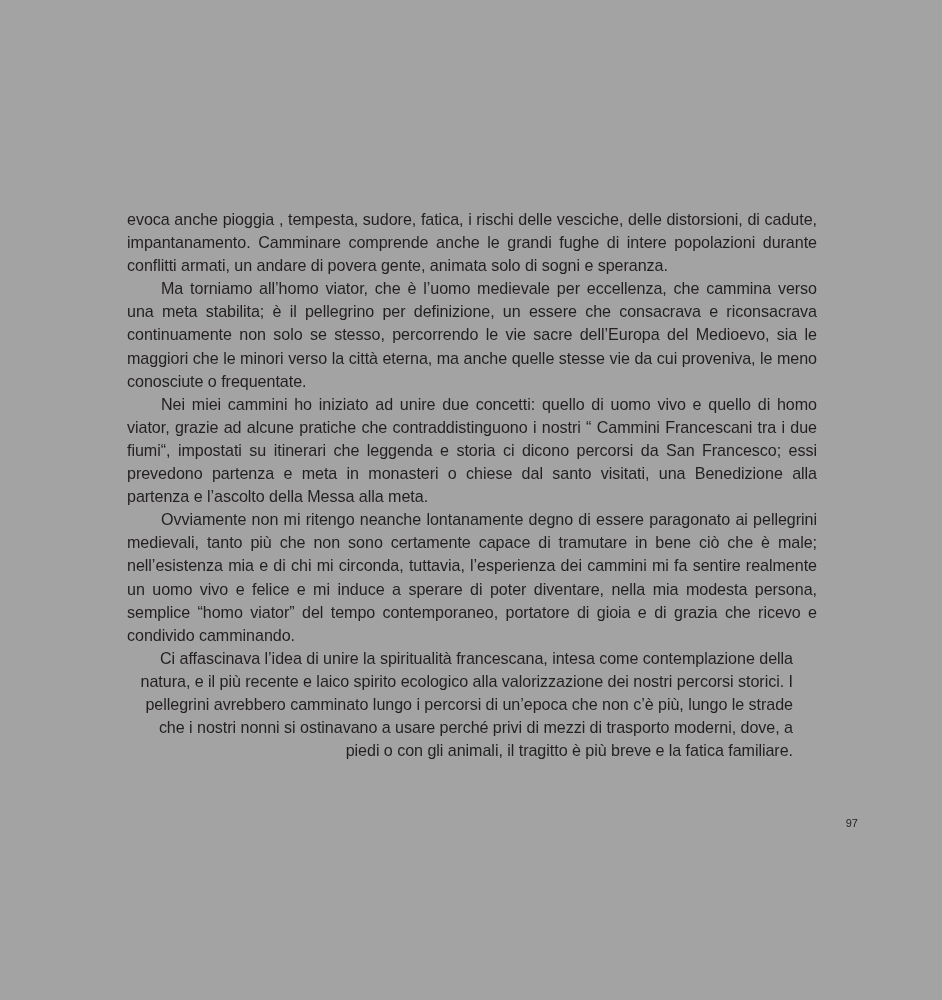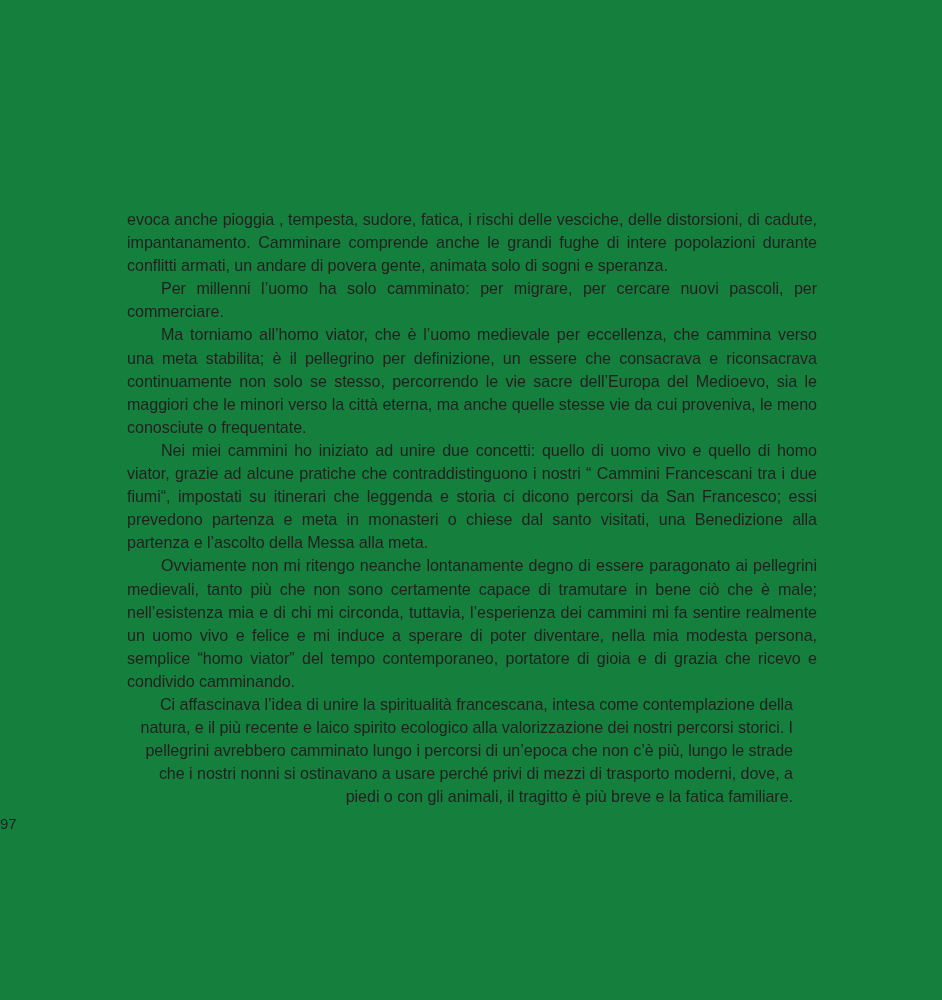--- a/index.html
+++ b/index.html
@@ -12,21 +12,21 @@
     background: #ffffff;
     font-family: "Liberation Sans", sans-serif;
     color: #231f20;
     overflow: hidden;
   }
 
   .page {
     position: relative;
     width: 942px;
     height: 1000px;
-    background: #15803d;
+    background: #a3a3a3;
   }
 
   .text-block {
     position: absolute;
     left: 127px;
     top: 208px;
     width: 690px;
   }
 
   p.para {
@@ -50,37 +50,36 @@
     text-align: right;
     text-indent: 22px;
     width: 666px;
   }
 
   .page-number {
     position: absolute;
     left: 0;
     top: 812px;
     width: 858px;
-    text-align: left;
-    font-size: 15px;
+    text-align: right;
+    font-size: 11px;
     line-height: 23.1px;
     color: #231f20;
     font-family: "Liberation Sans", sans-serif;
   }
 </style>
 </head>
 <body>
 
 <div class="page">
 
   <div class="text-block">
 
     <p class="para">evoca anche pioggia , tempesta, sudore, fatica, i rischi delle vesciche, delle distorsioni, di cadute, impantanamento. Camminare comprende anche  le grandi  fughe di intere popolazioni durante conflitti armati, un andare di povera gente, animata  solo di sogni e speranza.</p>
 
-    <p class="para indent">Per millenni l’uomo ha solo camminato: per migrare, per cercare nuovi pascoli, per commerciare.</p>
 
     <p class="para indent">Ma torniamo all’homo viator, che è l’uomo medievale per eccellenza, che cammina verso una meta stabilita; è il pellegrino per definizione, un essere che consacrava e riconsacrava continuamente non solo se stesso, percorrendo le vie sacre dell’Europa del Medioevo, sia le maggiori che le minori verso la città eterna, ma anche quelle stesse vie da cui proveniva, le meno conosciute o frequentate.</p>
 
     <p class="para indent">Nei miei cammini ho iniziato ad unire due concetti: quello di uomo vivo e quello di homo viator, grazie ad alcune pratiche che contraddistinguono i nostri “ Cammini Francescani  tra i due fiumi“, impostati su itinerari che leggenda e storia ci dicono percorsi da San Francesco; essi prevedono partenza e meta in monasteri o chiese dal santo visitati, una Benedizione alla partenza e l’ascolto della Messa alla meta.</p>
 
     <p class="para indent">Ovviamente non mi ritengo neanche lontanamente degno di essere paragonato ai pellegrini medievali, tanto più che non sono certamente capace di tramutare in bene ciò che è male; nell’esistenza mia e di chi mi circonda, tuttavia, l’esperienza dei cammini mi fa sentire realmente un uomo vivo e felice e mi induce a sperare di poter diventare, nella mia modesta persona, semplice “homo viator” del tempo contemporaneo, portatore di gioia e di grazia che ricevo e condivido camminando.</p>
 
     <p class="para flush">Ci affascinava l’idea di unire la spiritualità francescana, intesa come contemplazione della natura, e il più recente e laico spirito ecologico alla valorizzazione dei nostri percorsi storici. I pellegrini avrebbero camminato lungo i percorsi di un’epoca che non c’è più, lungo le strade che i nostri nonni si ostinavano a usare perché privi di mezzi di trasporto moderni, dove, a piedi o con gli animali, il tragitto è più breve e la fatica familiare.</p>
 
   </div>

